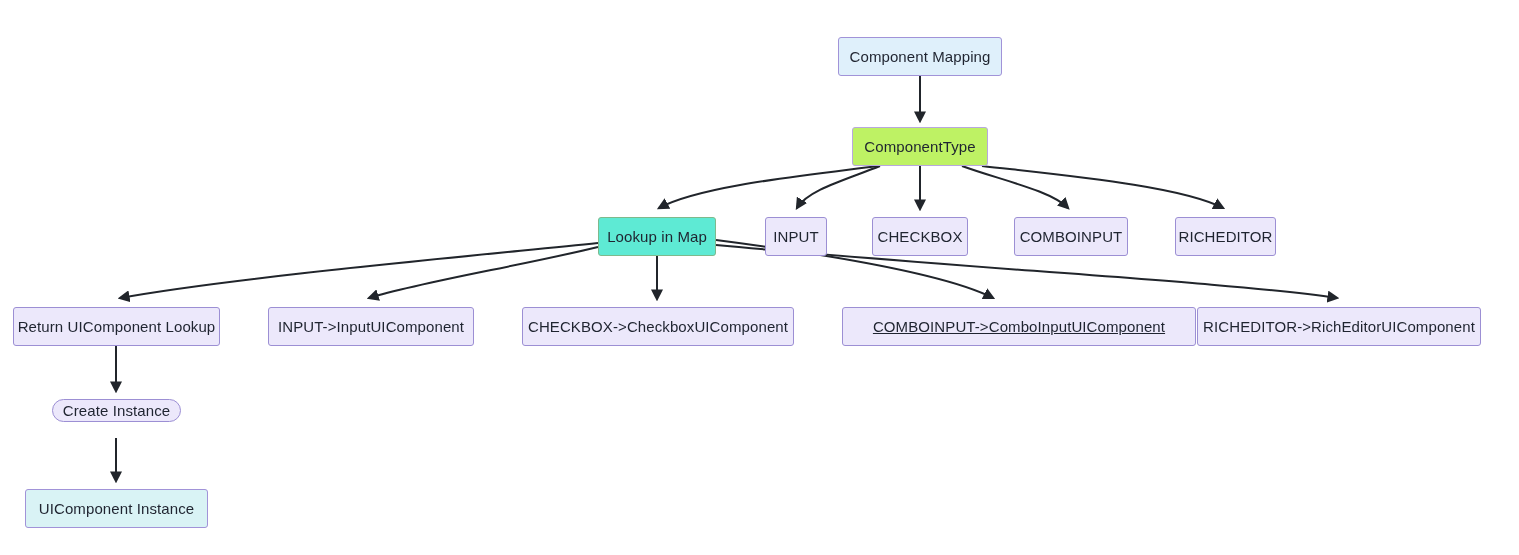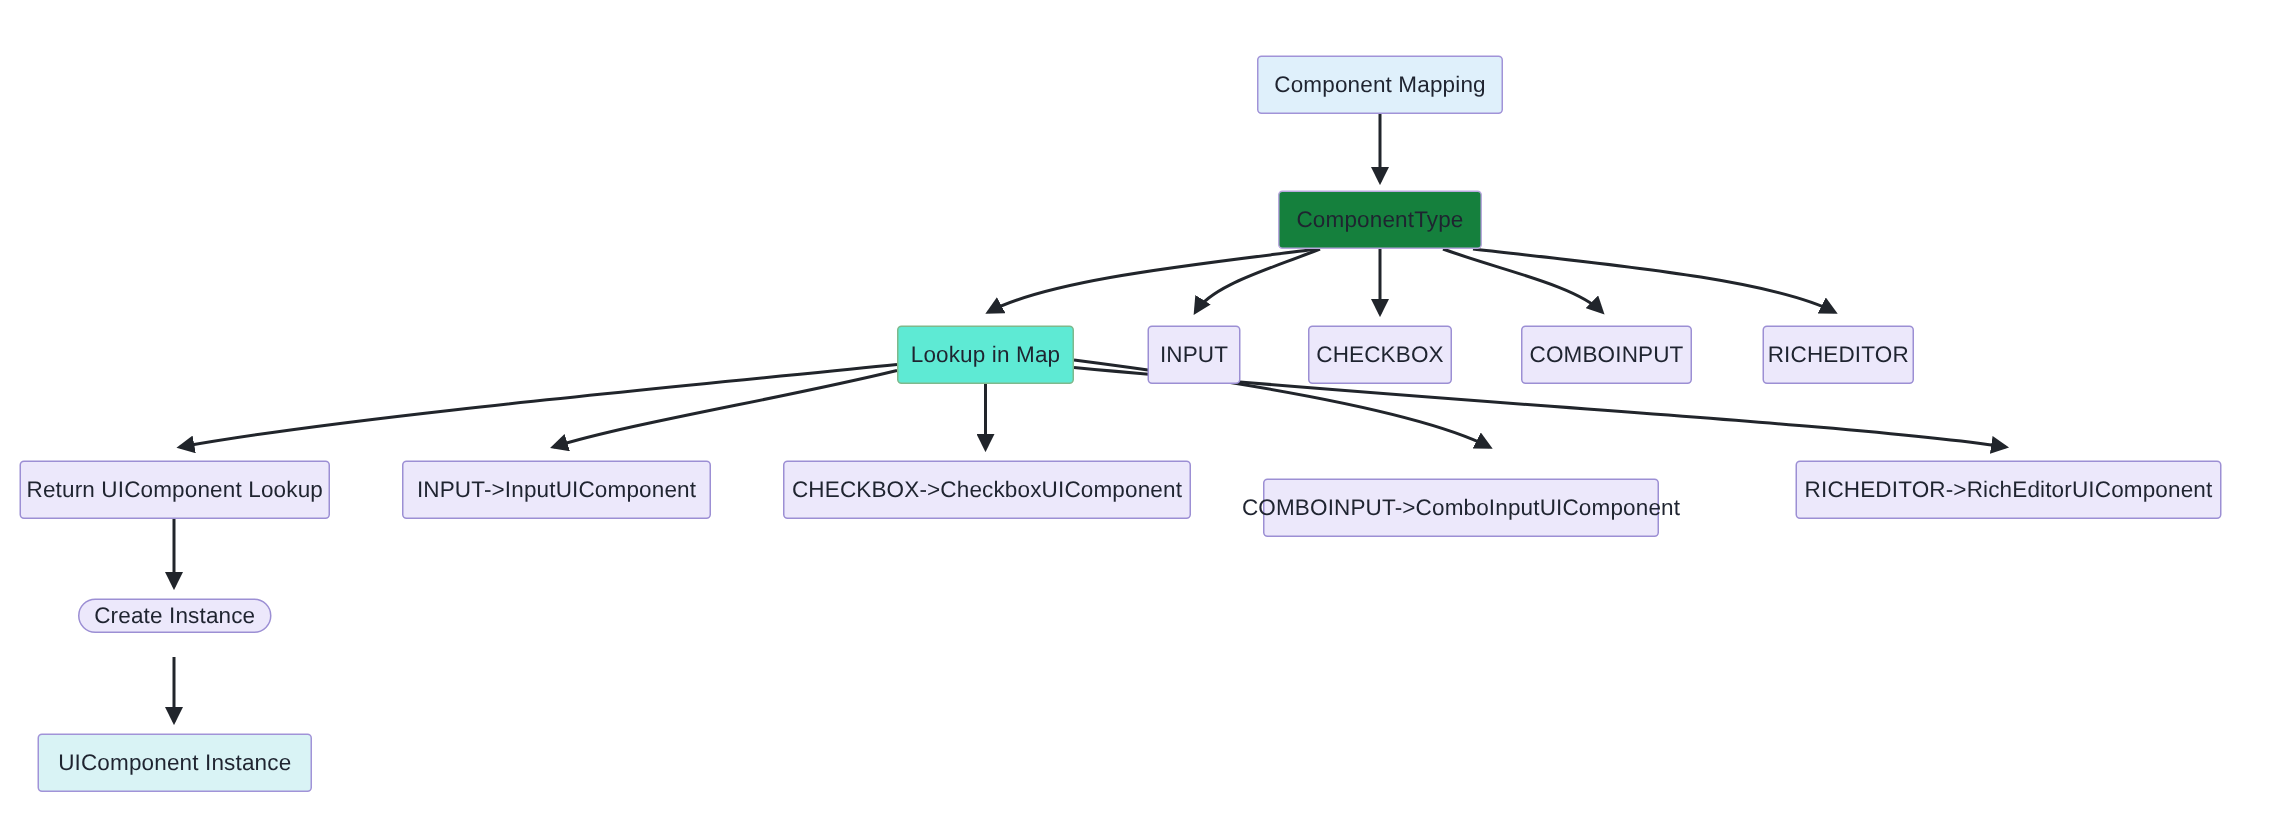--- a/index.html
+++ b/index.html
@@ -38,21 +38,21 @@
     border-radius: 3px;
     background: #ece8fb;
     color: #1f2430;
     font-size: 15px;
     line-height: 1;
     letter-spacing: 0.1px;
     white-space: nowrap;
     padding: 0 12px;
   }
   .node.fill-blue   { background: #dff0fb; border-color: #a193d8; }
-  .node.fill-cream  { background: #15803d; border-color: #b8a8dd; }
+  .node.fill-cream  { background: #bef264; border-color: #b8a8dd; }
   .node.fill-green  { background: #5eead4; border-color: #7fb98c; }
   .node.fill-cyan   { background: #d9f3f5; border-color: #a193d8; }
   .node.fill-lav    { background: #ece8fb; border-color: #9c8fd4; }
 
   #watermark {
     position: absolute;
     right: 18px;
     bottom: 8px;
     font-size: 27px;
     color: #c9c9c9;
@@ -113,21 +113,21 @@
       </div>
       <div class="node fill-lav" style="left: 13px; top: 307px; width: 207px; height: 39px;">
         <span>Return UIComponent Lookup</span>
       </div>
       <div class="node fill-lav" style="left: 268px; top: 307px; width: 206px; height: 39px;">
         <span>INPUT-&gt;InputUIComponent</span>
       </div>
       <div class="node fill-lav" style="left: 522px; top: 307px; width: 272px; height: 39px;">
         <span>CHECKBOX-&gt;CheckboxUIComponent</span>
       </div>
-      <div class="node fill-lav" style="left: 842px; top: 319px; width: 264px; height: 39px;">
+      <div class="node fill-lav" style="left: 842px; top: 307px; width: 354px; height: 39px; text-decoration: underline;">
         <span>COMBOINPUT-&gt;ComboInputUIComponent</span>
       </div>
       <div class="node fill-lav" style="left: 1197px; top: 307px; width: 284px; height: 39px;">
         <span>RICHEDITOR-&gt;RichEditorUIComponent</span>
       </div>
       <div class="node fill-lav" style="left: 52px; top: 399px; width: 129px; height: 23px; border-radius: 18px;">
         <span>Create Instance</span>
       </div>
       <div class="node fill-cyan" style="left: 25px; top: 489px; width: 183px; height: 39px;">
         <span>UIComponent Instance</span>

